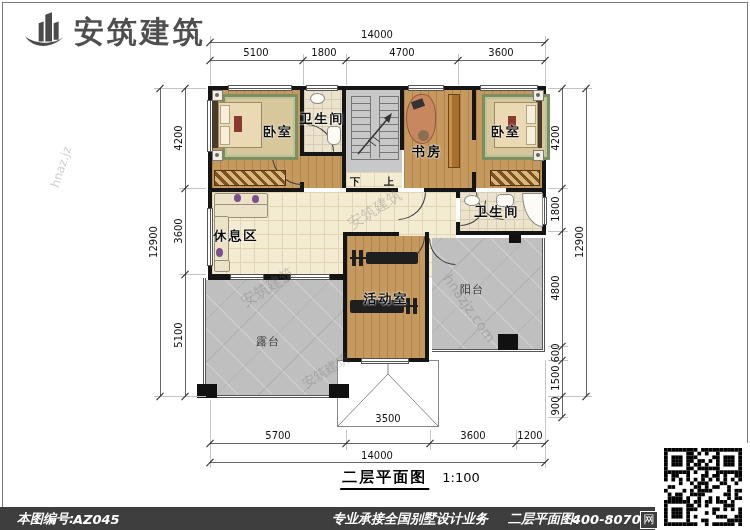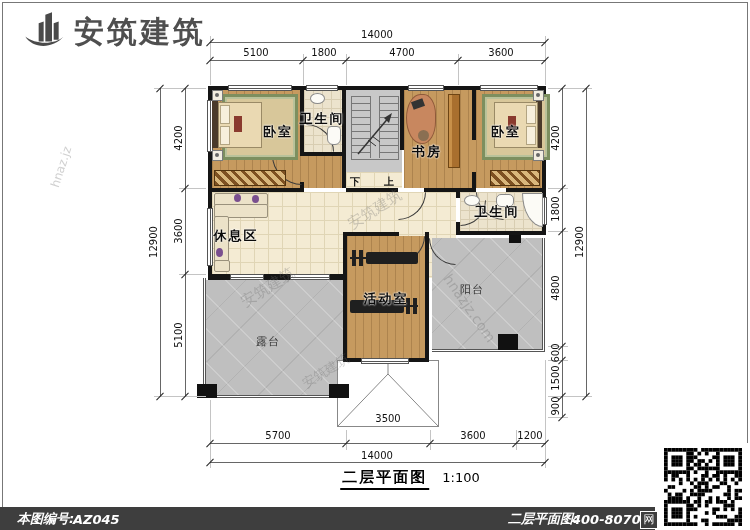--- a/index.html
+++ b/index.html
@@ -336,20 +336,21 @@
 
   <span class="wm" style="left:345px;top:200px;font-size:15px;transform:rotate(-32deg)">安筑建筑</span>
   <span class="wm" style="left:238px;top:278px;font-size:15px;transform:rotate(-32deg)">安筑建筑</span>
   <span class="wm" style="left:300px;top:362px;font-size:13px;transform:rotate(-32deg)">安筑建筑</span>
   <span class="wm" style="left:430px;top:300px;font-size:14px;transform:rotate(55deg)">hnazjz.com</span>
   <span class="wm" style="left:40px;top:160px;font-size:12px;transform:rotate(-72deg)">hnaz.jz</span>
 
   <div class="footer">
     <span style="left:17px">本图编号:</span>
     <span style="left:73px">AZ045</span>
+    <span style="left:332px">专业承接全国别墅设计业务</span>
     <span style="left:508px">二层平面图:</span>
     <span style="left:572px">400-8070-511</span>
   </div>
   <div class="webbadge">网</div>
   <div class="qrbox">
     <svg id="qr" width="78" height="78">
         <rect x="0" y="0" width="3.7142857142857144" height="3.7142857142857144" fill="#000"></rect>
         <rect x="3.7142857142857144" y="0" width="3.7142857142857144" height="3.7142857142857144" fill="#000"></rect>
         <rect x="7.428571428571429" y="0" width="3.7142857142857144" height="3.7142857142857144" fill="#000"></rect>
         <rect x="11.142857142857142" y="0" width="3.7142857142857144" height="3.7142857142857144" fill="#000"></rect>

